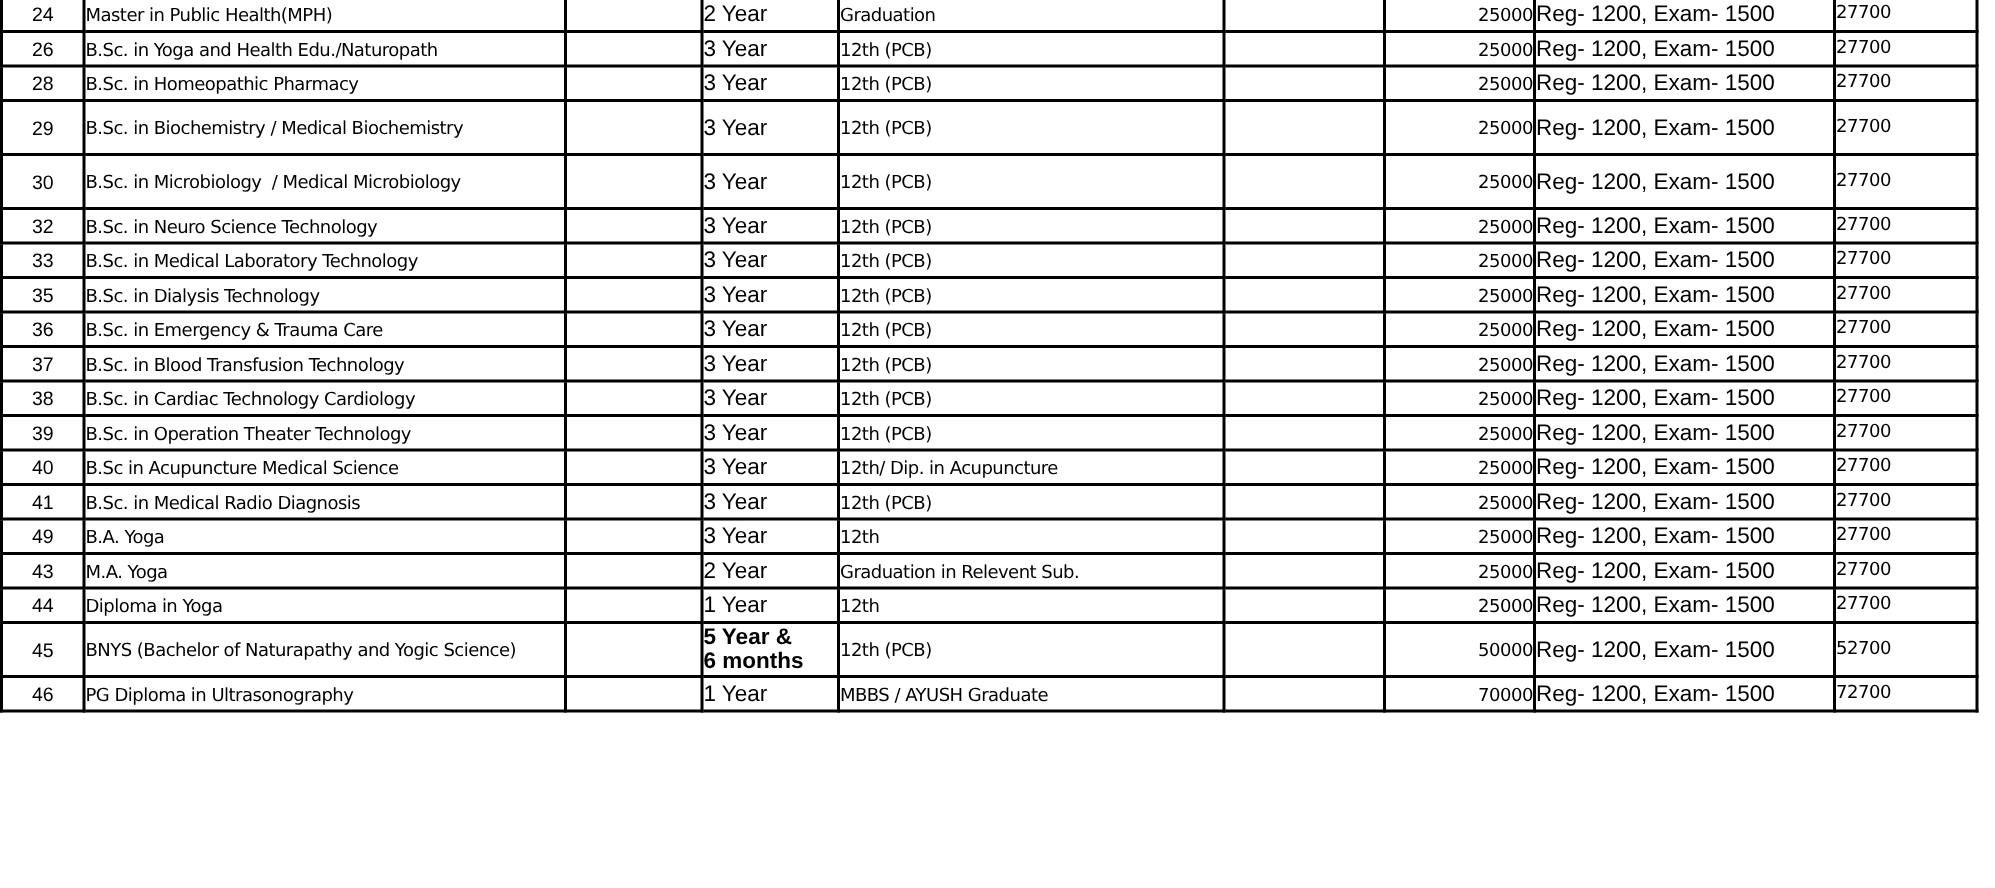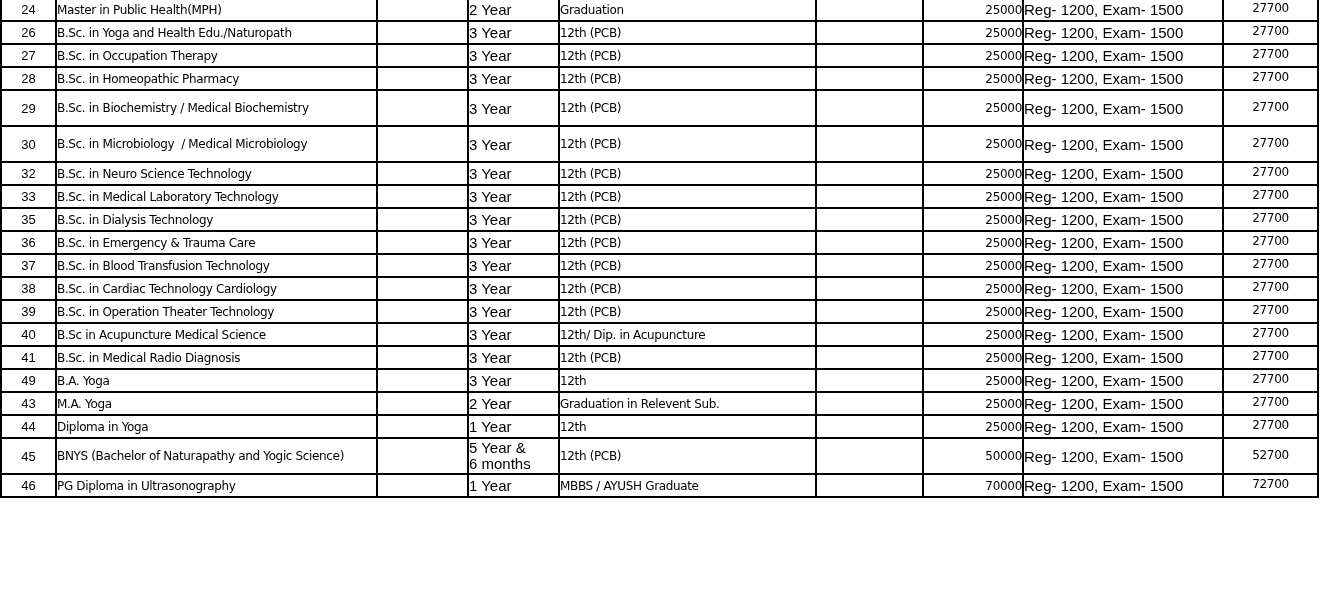--- a/index.html
+++ b/index.html
@@ -22,22 +22,22 @@
     td.sn { text-align: center; font-family: "Liberation Sans", sans-serif; font-size: 13px; padding-right: 2px; }
     td.course { font-family: "DejaVu Sans", sans-serif; font-size: 12px; padding-left: 4px; letter-spacing: -0.35px; }
     td.blank { }
     td.duration { font-family: "Liberation Sans", sans-serif; font-size: 15px; padding-left: 5px; line-height: 15px; vertical-align: top; padding-top: 1px; }
     td.elig { font-family: "DejaVu Sans", sans-serif; font-size: 12px; padding-left: 4px; letter-spacing: -0.35px; }
     td.fee { text-align: right; font-family: "DejaVu Sans", sans-serif; font-size: 12px; padding-right: 27px; letter-spacing: -0.3px; }
     td.other { font-family: "Liberation Sans", sans-serif; font-size: 15px; padding-left: 4px; vertical-align: top; padding-top: 1px; line-height: 15px; }
     td.total { text-align: right; font-family: "DejaVu Sans", sans-serif; font-size: 12px; padding-right: 0; letter-spacing: -0.3px; }
     tr.tall td { height: 34px; }
     tr.tall td.duration, tr.tall td.other { vertical-align: middle; padding-top: 0; }
-    tr.two-line td.duration { vertical-align: middle; padding-top: 0; white-space: normal; line-height: 16px; }
-    .total-clip { display: inline-block; width: 100%; text-align: center; overflow: hidden; }
+    tr.two-line td.duration { vertical-align: middle; padding-top: 0; white-space: normal; line-height: 16px; font-weight: bold; }
+    .total-clip { display: inline-block; width: 100%; text-align: left; overflow: hidden; }
   </style>
 </head>
 <body>
 
 <div class="sheet">
 <table class="fees">
   <colgroup>
     <col style="width:55px">
     <col style="width:321px">
     <col style="width:91px">
@@ -66,31 +66,20 @@
       <td class="course">B.Sc. in Yoga and Health Edu./Naturopath</td>
       <td class="blank"></td>
       <td class="duration">3 Year</td>
       <td class="elig">12th (PCB)</td>
       <td class="blank"></td>
       <td class="fee">25000</td>
       <td class="other">Reg- 1200, Exam- 1500</td>
       <td class="total"><span class="total-clip">27700</span></td>
     </tr>
     <tr>
-      <td class="sn">27</td>
-      <td class="course">B.Sc. in Occupation Therapy</td>
-      <td class="blank"></td>
-      <td class="duration">3 Year</td>
-      <td class="elig">12th (PCB)</td>
-      <td class="blank"></td>
-      <td class="fee">25000</td>
-      <td class="other">Reg- 1200, Exam- 1500</td>
-      <td class="total"><span class="total-clip">27700</span></td>
-    </tr>
-    <tr>
       <td class="sn">28</td>
       <td class="course">B.Sc. in Homeopathic Pharmacy</td>
       <td class="blank"></td>
       <td class="duration">3 Year</td>
       <td class="elig">12th (PCB)</td>
       <td class="blank"></td>
       <td class="fee">25000</td>
       <td class="other">Reg- 1200, Exam- 1500</td>
       <td class="total"><span class="total-clip">27700</span></td>
     </tr>

